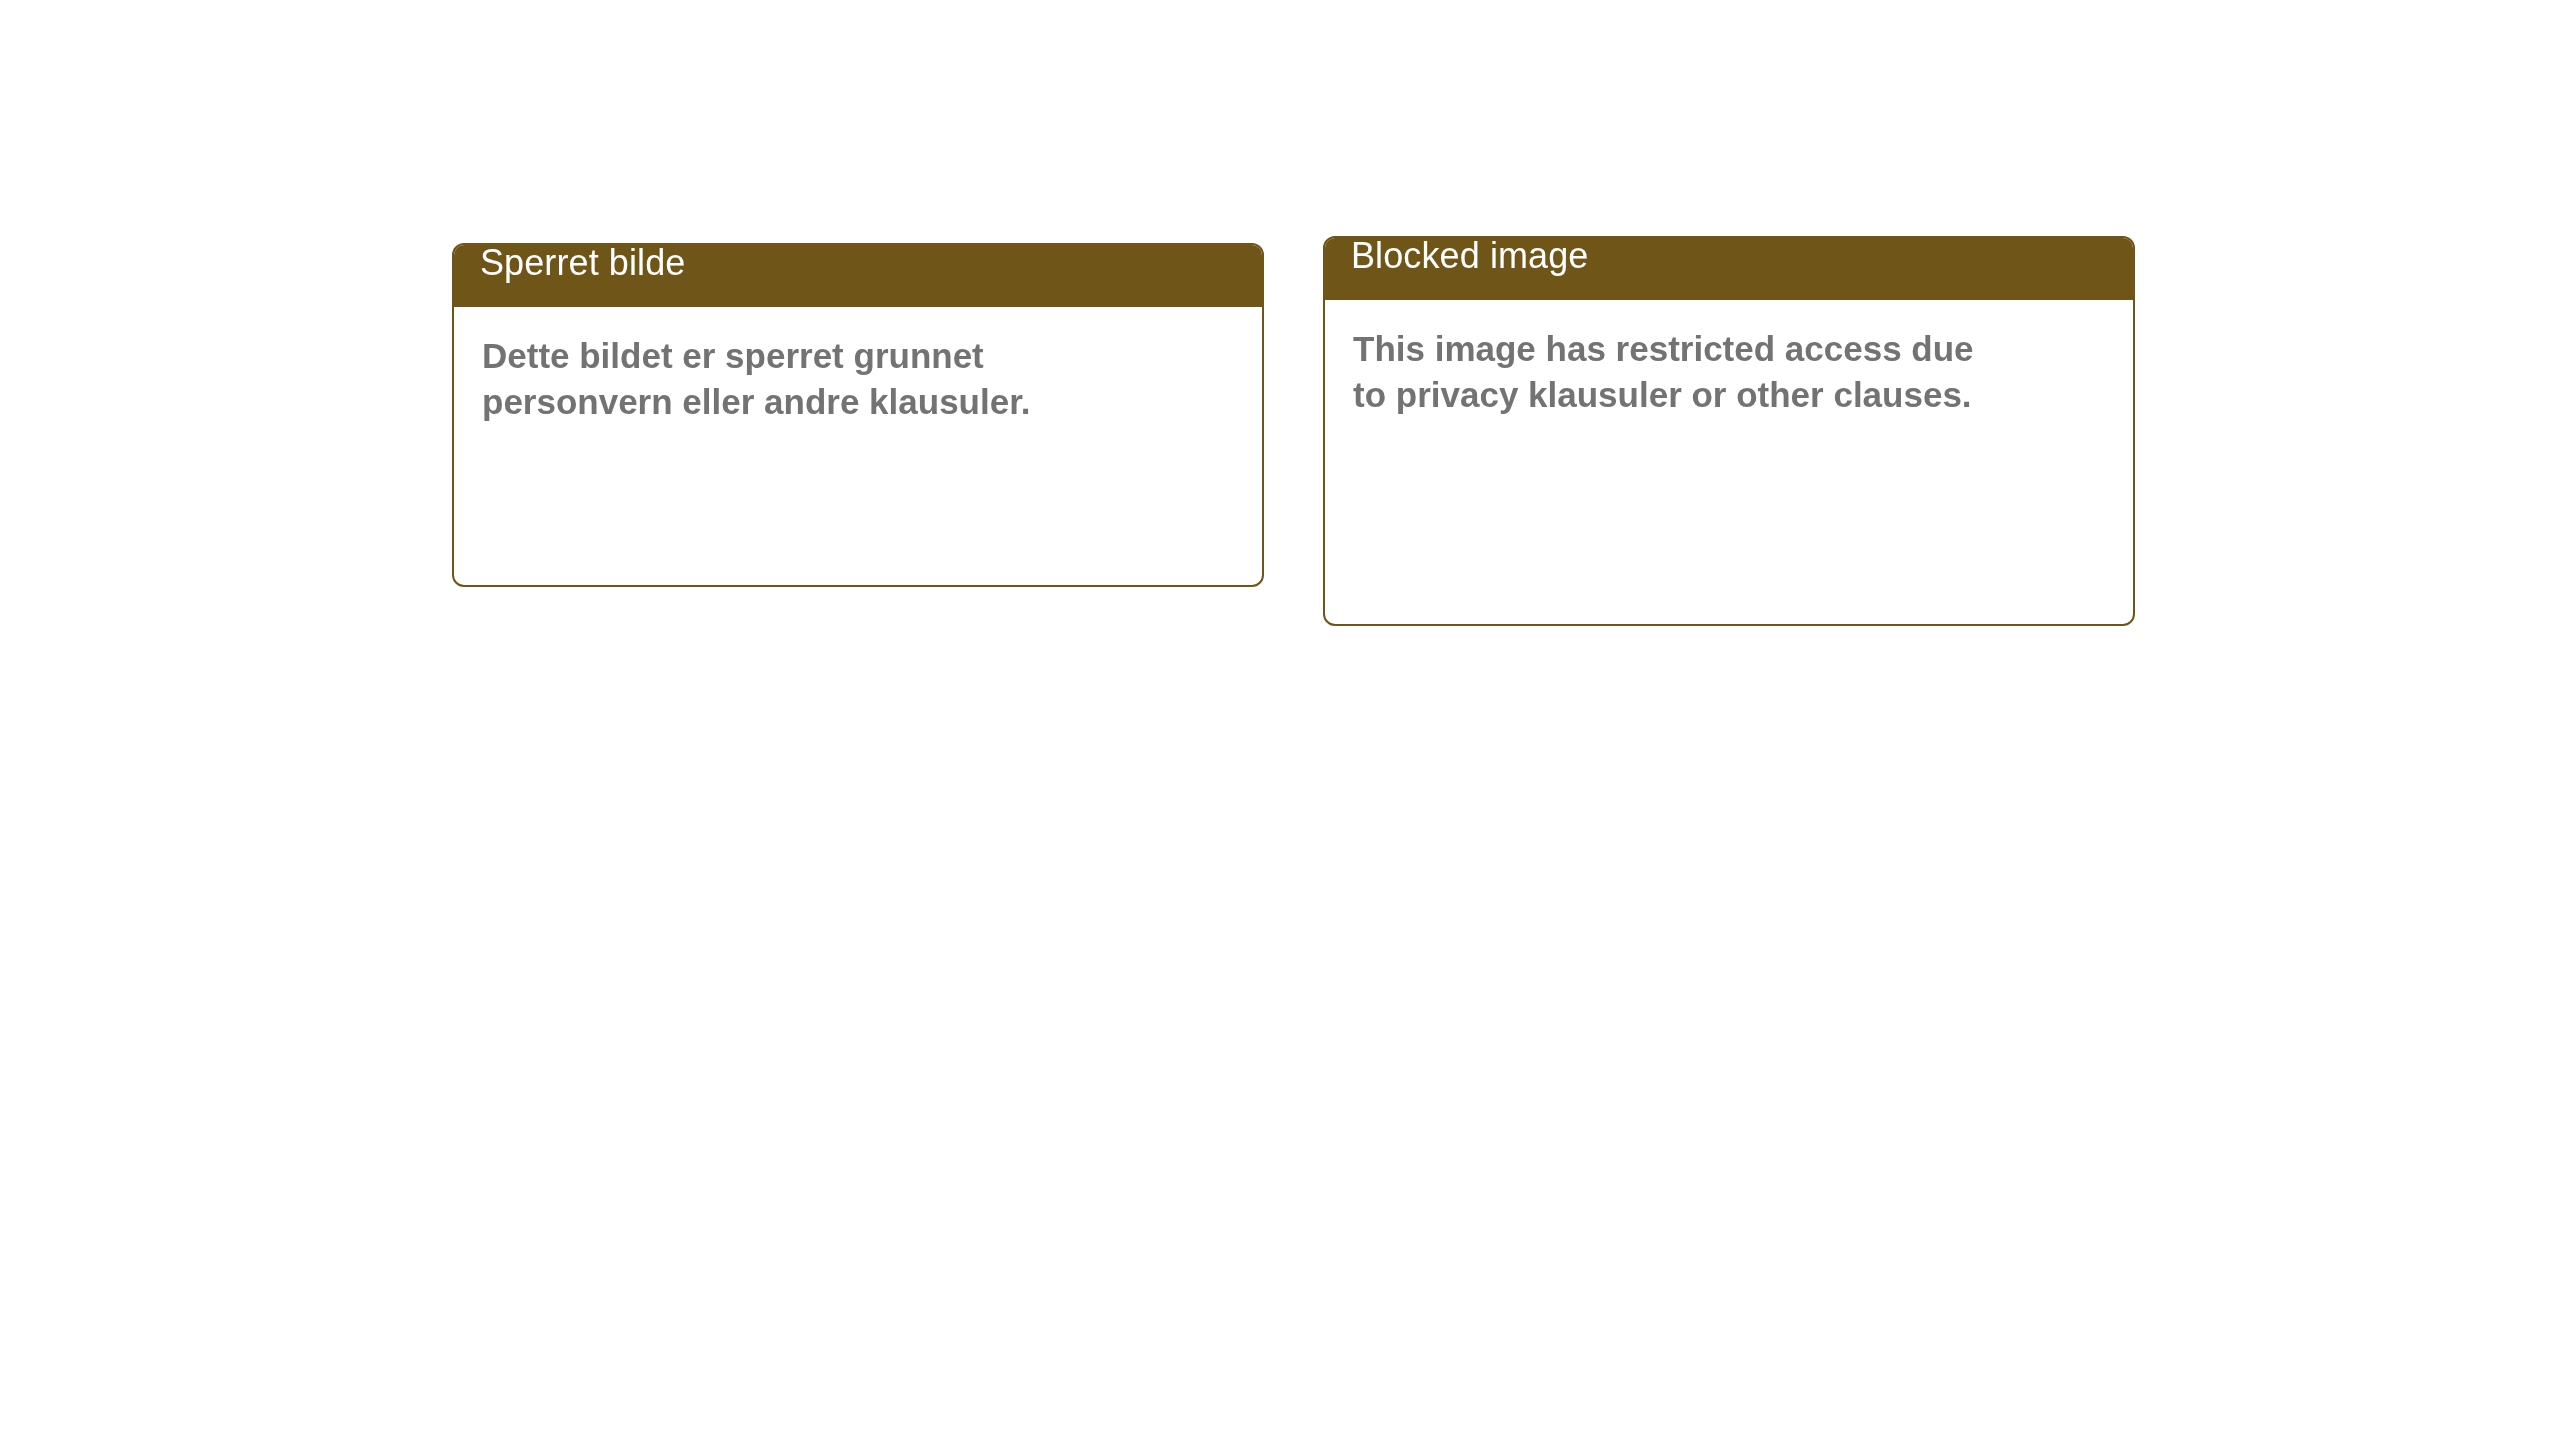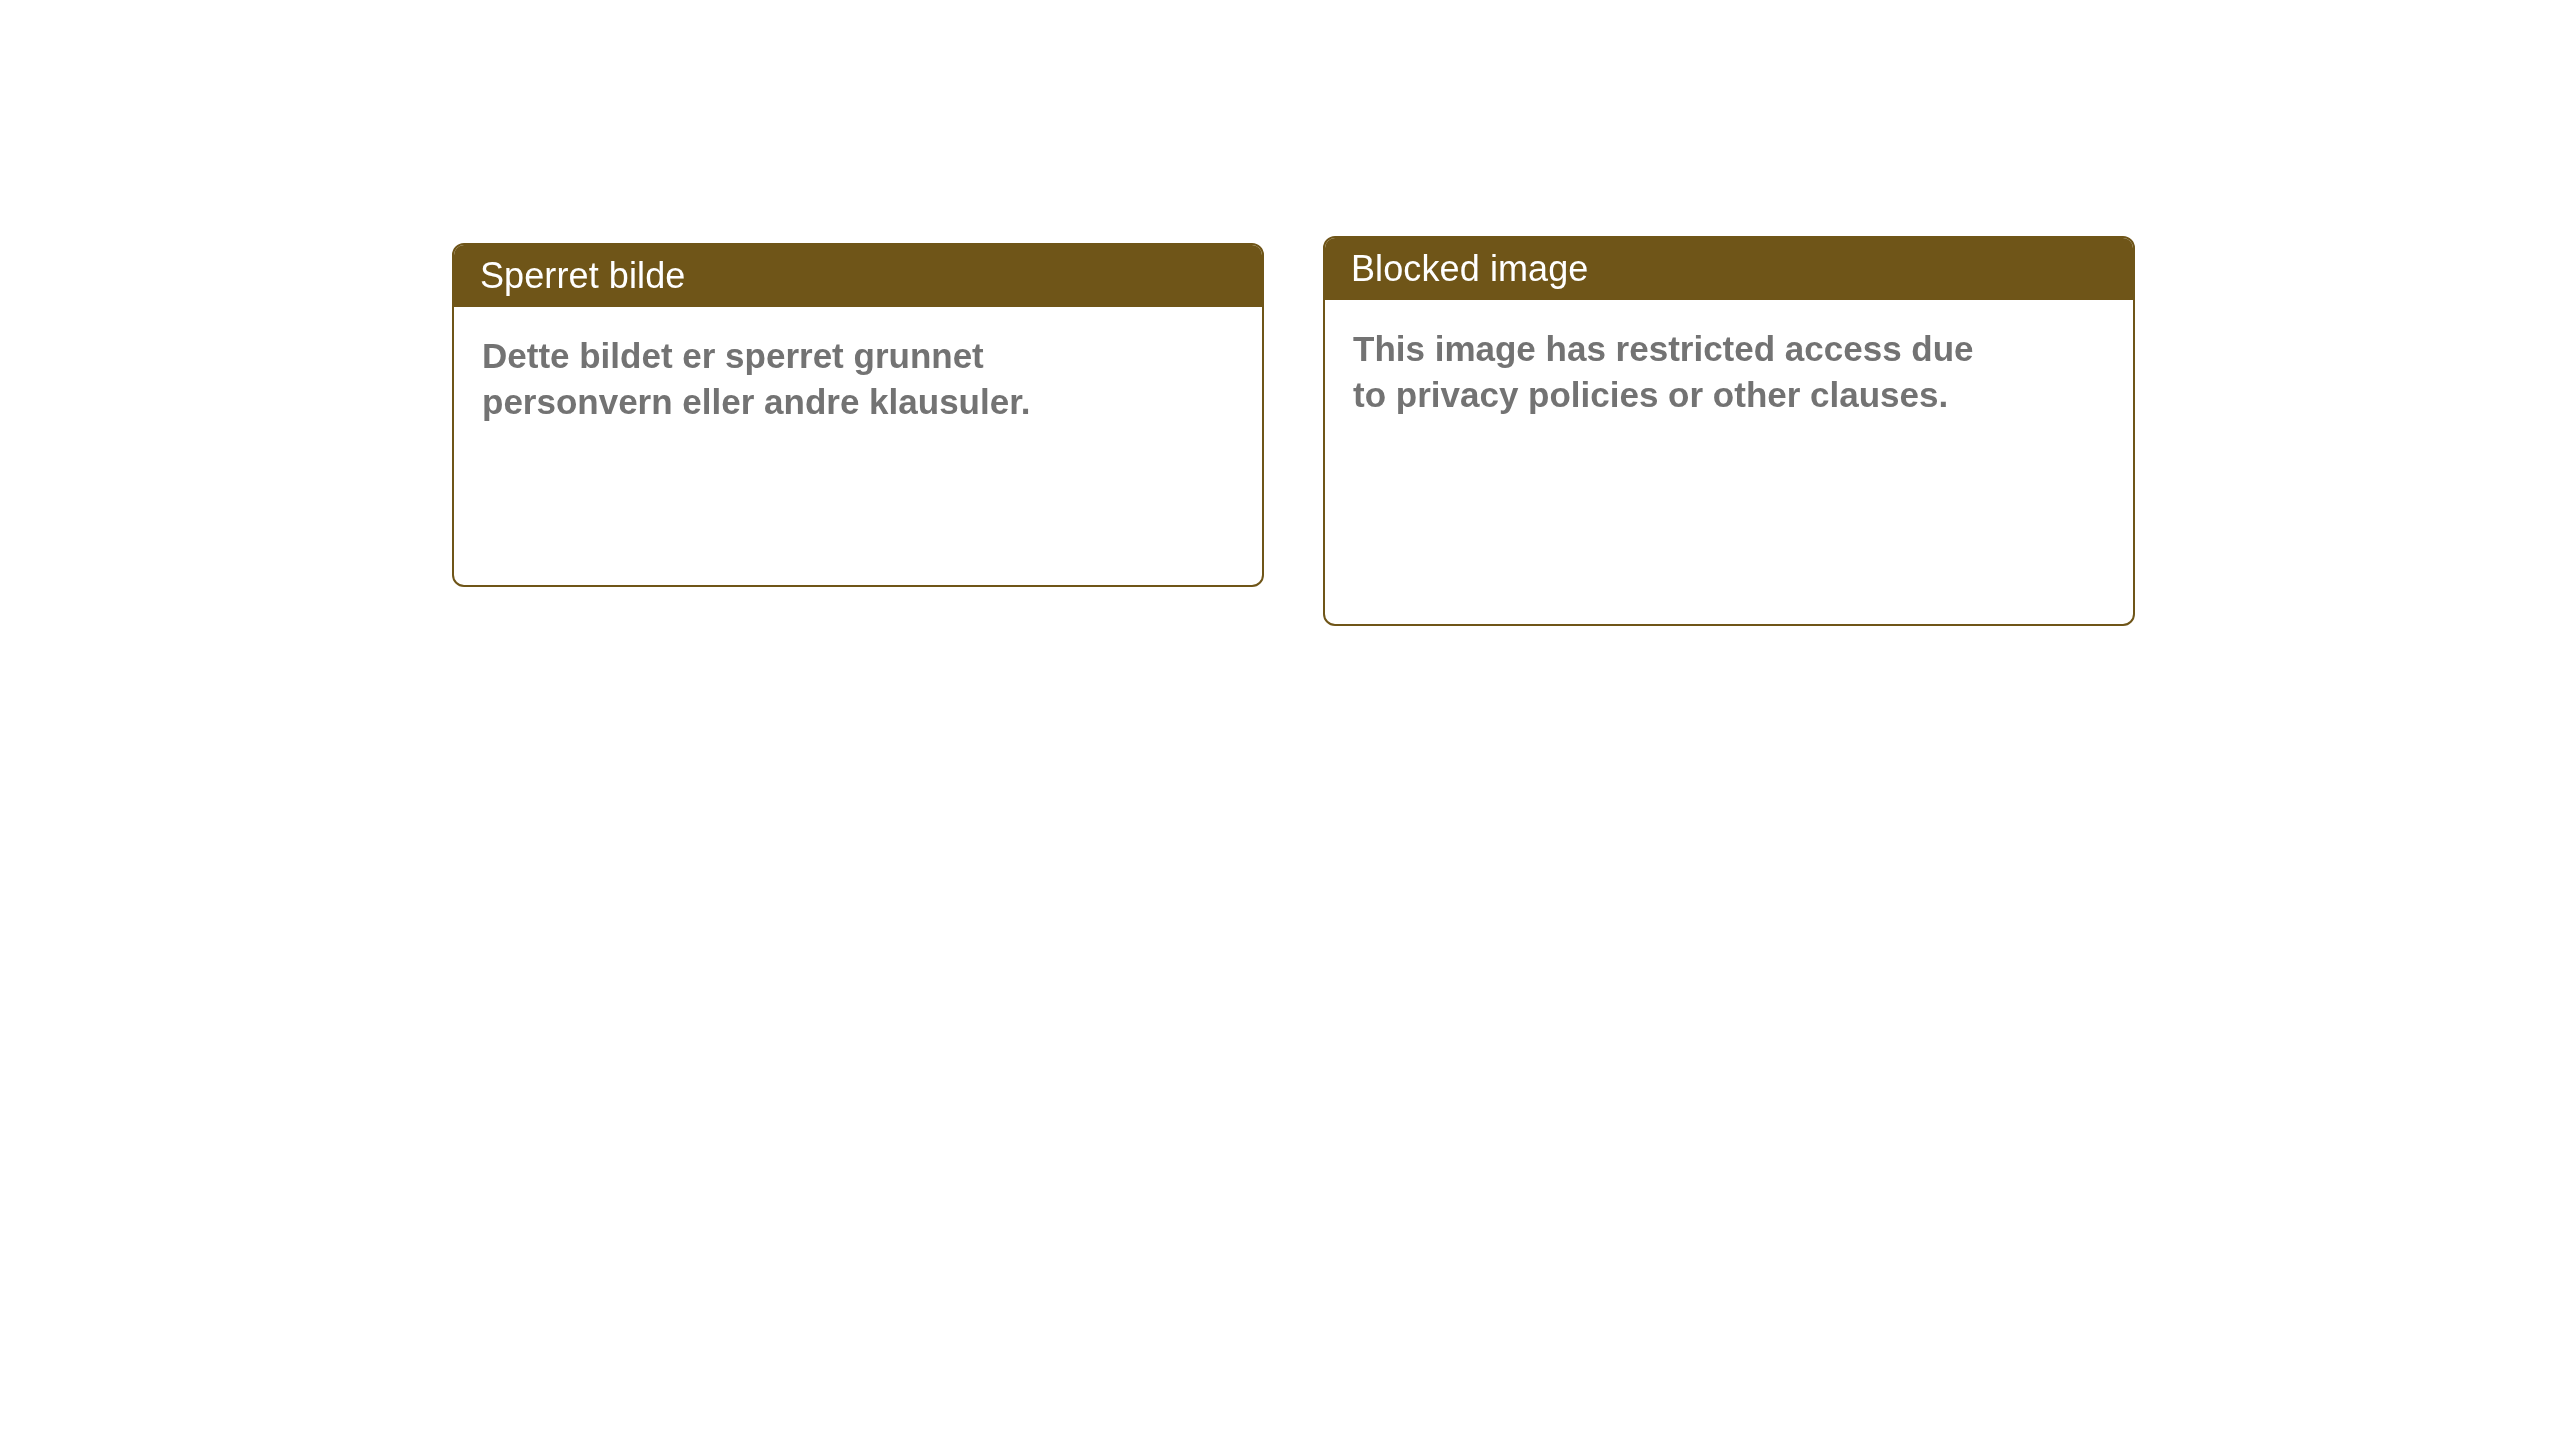--- a/index.html
+++ b/index.html
@@ -44,21 +44,20 @@
     width: 812px;
     height: 390px;
   }
 
   .card-header {
     box-sizing: border-box;
     background: #6f5518;
     color: #ffffff;
     height: 62px;
     display: flex;
-    align-items: center;
     padding: 0 26px;
     font-size: 36px;
     font-weight: 400;
     letter-spacing: 0.1px;
     line-height: 1;
   }
 
   .card-body {
     box-sizing: border-box;
     padding: 26px 20px 0 28px;
@@ -85,17 +84,17 @@
     <div class="card-body">
       <p>Dette bildet er sperret grunnet personvern eller andre klausuler.</p>
     </div>
   </div>
 
   <div class="notice-card card-en">
     <div class="card-header">
       <span>Blocked image</span>
     </div>
     <div class="card-body">
-      <p>This image has restricted access due to privacy policies or other clauses.</p>
+      <p>This image has restricted access due to privacy klausuler or other clauses.</p>
     </div>
   </div>
 
 </div>
 
 </body></html>

